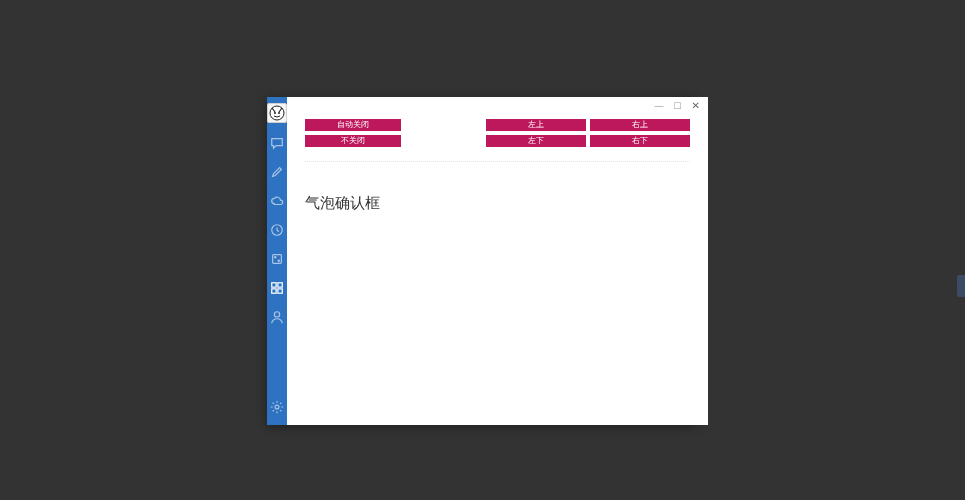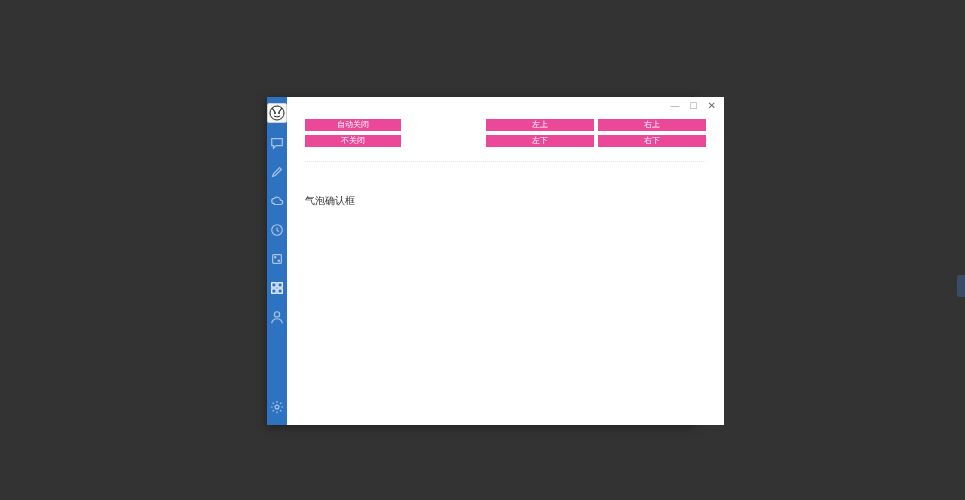--- a/index.html
+++ b/index.html
@@ -97,32 +97,32 @@
     flex-direction:column;
     gap: 4px;
   }
   .btn-col.right-group {
     display:grid;
     grid-template-columns: 1fr 1fr;
     gap: 4px 4px;
     flex-direction: row;
   }
   .btn {
-    background:#ec4899;
+    background:#be185d;
     color:#ffffff;
     text-align:center;
     font-size:8px;
     width: 96px;
     height: 12px;
     line-height:12px;
     cursor:pointer;
   }
-  .btn-col.right-group .btn { width: 108px; }
+  .btn-col.right-group .btn { width: 100px; }
   .divider { border:none; border-top:1px dotted #e5e5e5; margin: 14px 0 10px 0; }
-  .section2-title { font-size:10px; color:#333;margin-top:32px; }
+  .section2-title { font-size:15px; color:#333;margin-top:32px; }
   .right-tab {
     position:absolute;
     right:0;
     top:275px;
     width:8px;
     height:22px;
     background:#3a4b66;
     border-radius:2px 0 0 2px;
   }
 </style>

